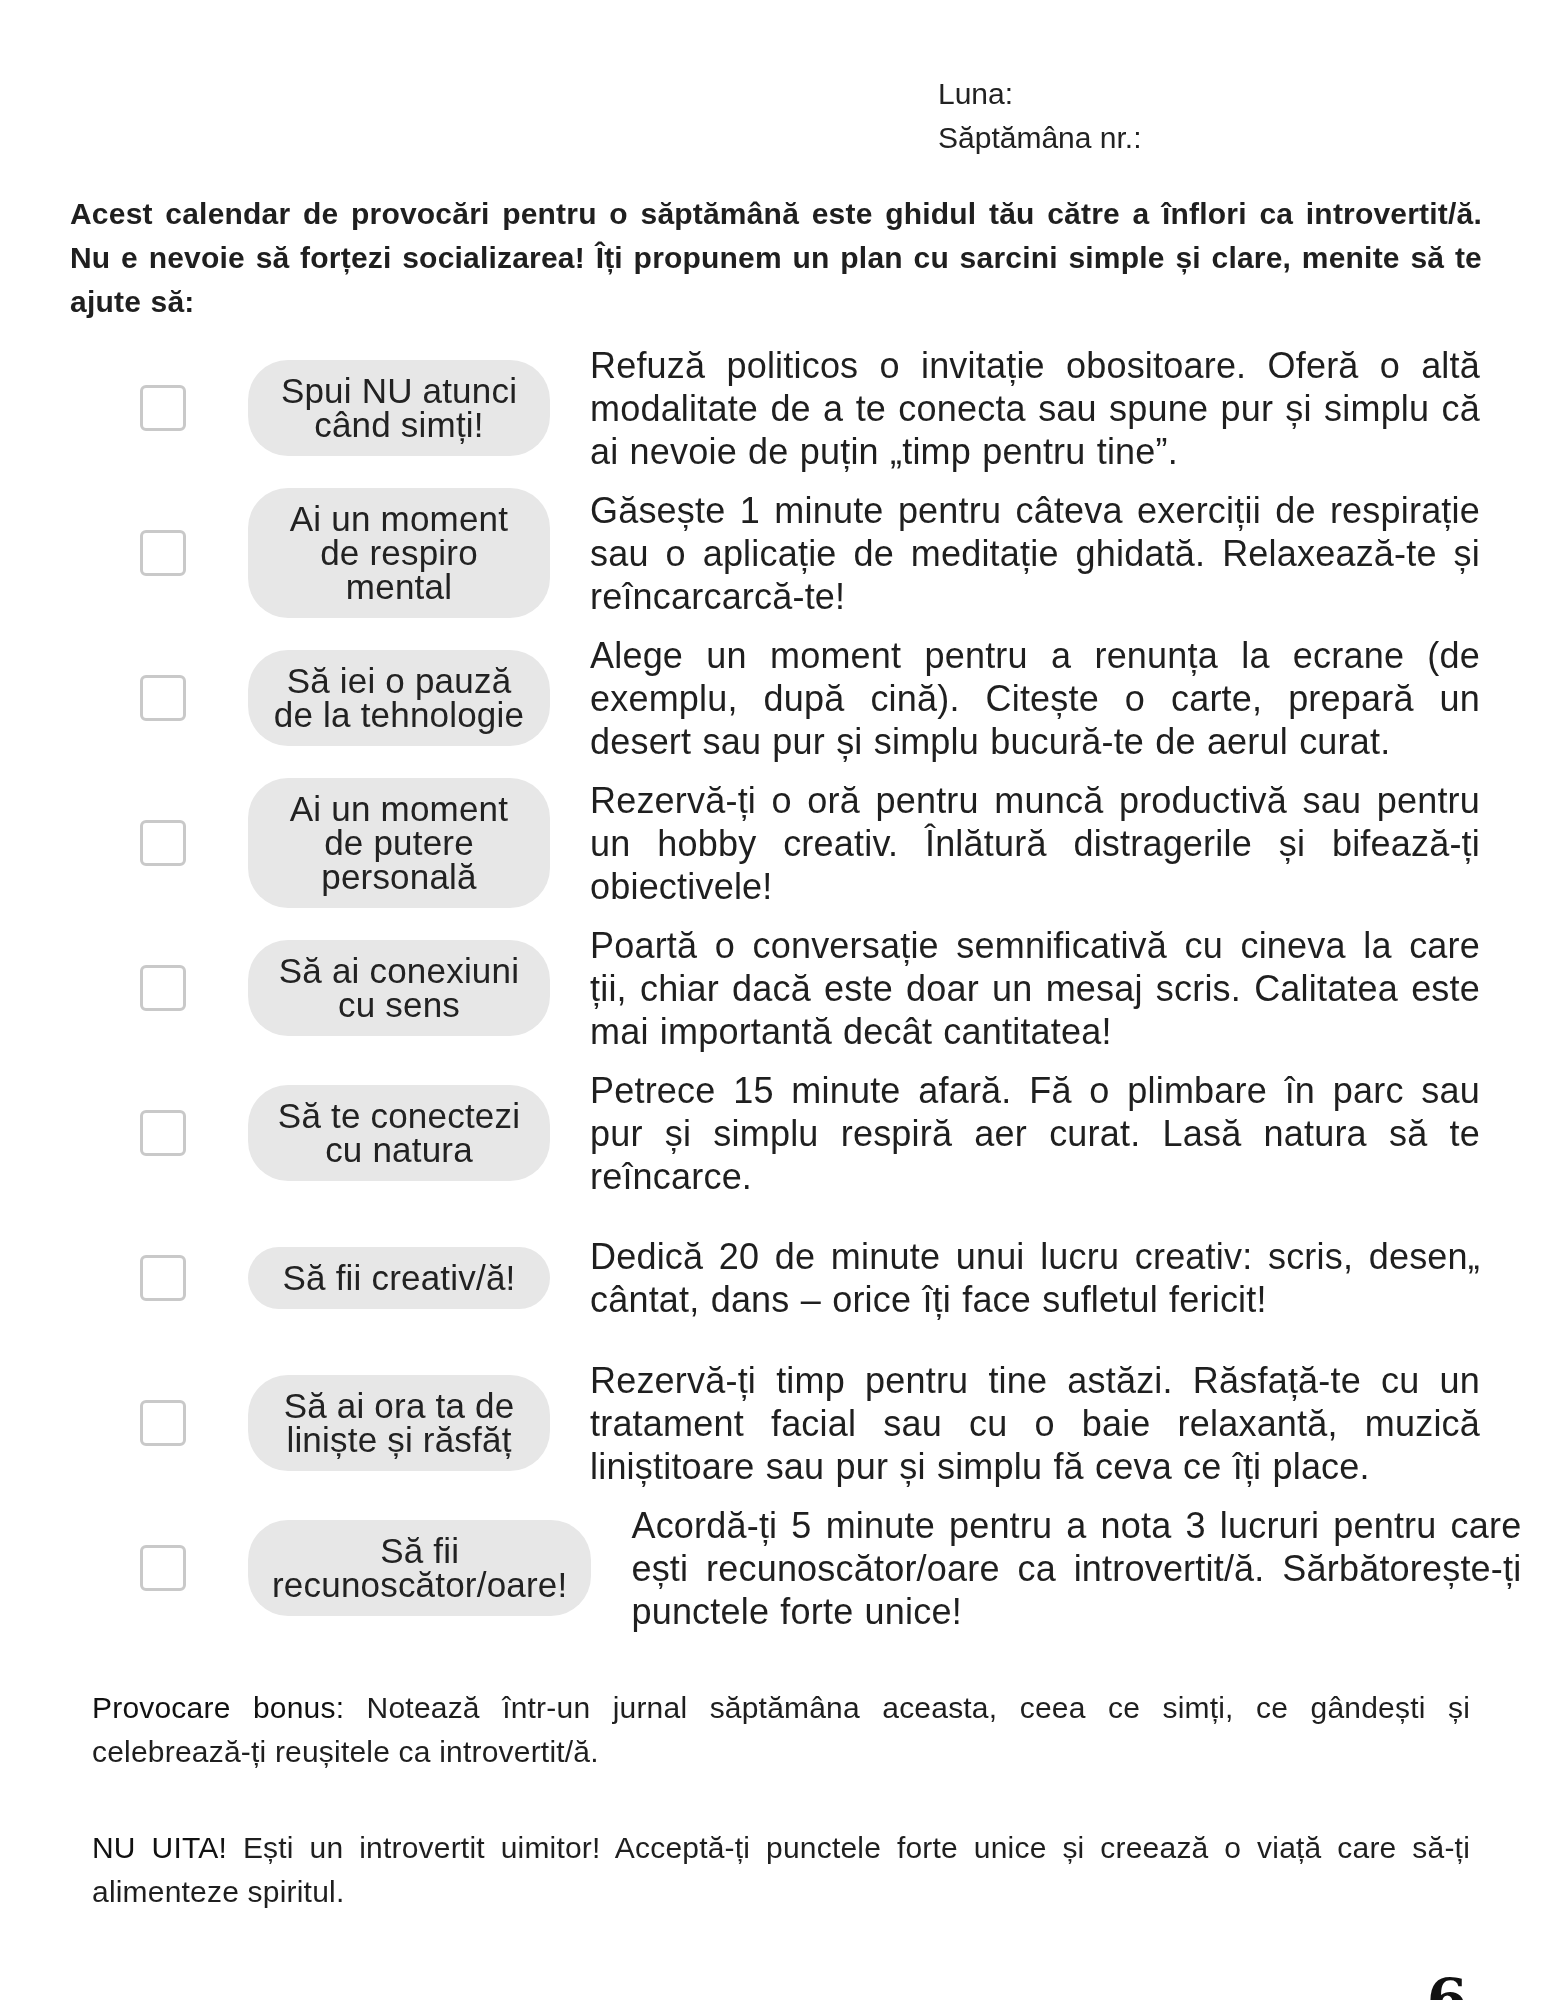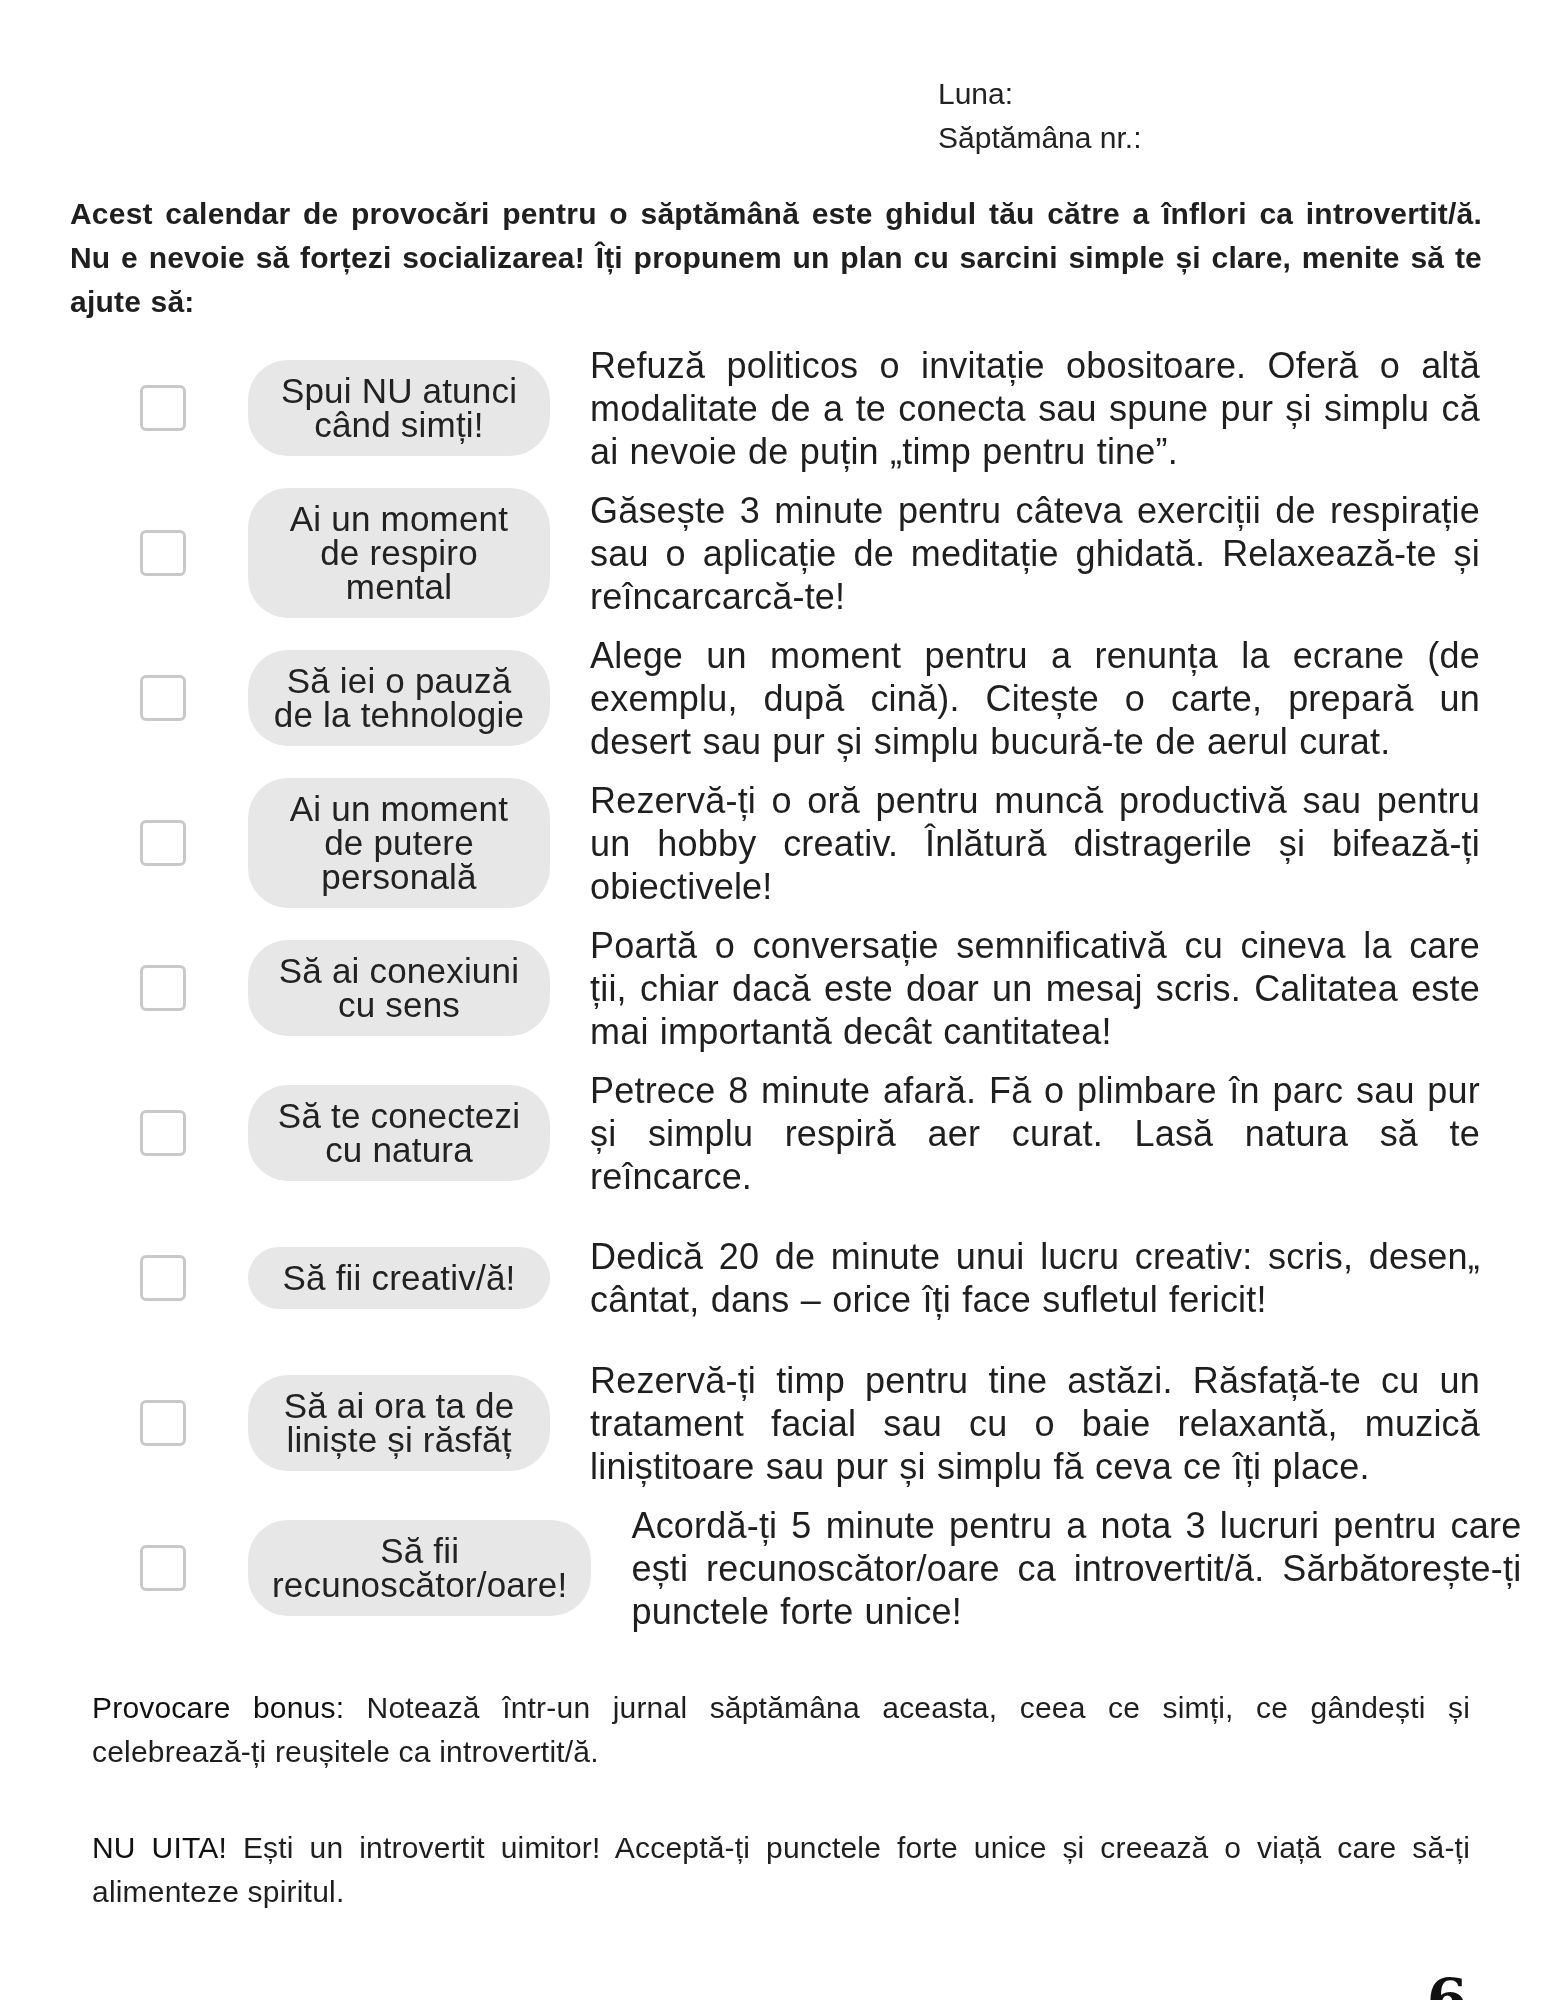--- a/index.html
+++ b/index.html
@@ -124,21 +124,21 @@
 
     <div class="row">
       <div class="checkbox"></div>
       <div class="pill">Spui NU atunci când simți!</div>
       <p class="desc">Refuză politicos o invitație obositoare. Oferă o altă modalitate de a te conecta sau spune pur și simplu că ai nevoie de puțin „timp pentru tine”.</p>
     </div>
 
     <div class="row">
       <div class="checkbox"></div>
       <div class="pill">Ai un moment de respiro mental</div>
-      <p class="desc">Găsește 3 minute pentru câteva exerciții de respirație sau o aplicație de meditație ghidată. Relaxează-te și reîncarcarcă-te!</p>
+      <p class="desc">Găsește 1 minute pentru câteva exerciții de respirație sau o aplicație de meditație ghidată. Relaxează-te și reîncarcarcă-te!</p>
     </div>
 
     <div class="row">
       <div class="checkbox"></div>
       <div class="pill">Să iei o pauză de la tehnologie</div>
       <p class="desc">Alege un moment pentru a renunța la ecrane (de exemplu, după cină). Citește o carte, prepară un desert sau pur și simplu bucură-te de aerul curat.</p>
     </div>
 
     <div class="row">
       <div class="checkbox"></div>
@@ -148,21 +148,21 @@
 
     <div class="row">
       <div class="checkbox"></div>
       <div class="pill">Să ai conexiuni cu sens</div>
       <p class="desc">Poartă o conversație semnificativă cu cineva la care ții, chiar dacă este doar un mesaj scris. Calitatea este mai importantă decât cantitatea!</p>
     </div>
 
     <div class="row">
       <div class="checkbox"></div>
       <div class="pill">Să te conectezi cu natura</div>
-      <p class="desc">Petrece 8 minute afară. Fă o plimbare în parc sau pur și simplu respiră aer curat. Lasă natura să te reîncarce.</p>
+      <p class="desc">Petrece 15 minute afară. Fă o plimbare în parc sau pur și simplu respiră aer curat. Lasă natura să te reîncarce.</p>
     </div>
 
     <div class="row">
       <div class="checkbox"></div>
       <div class="pill">Să fii creativ/ă!</div>
       <p class="desc">Dedică 20 de minute unui lucru creativ: scris, desen„ cântat, dans – orice îți face sufletul fericit!</p>
     </div>
 
     <div class="row">
       <div class="checkbox"></div>

